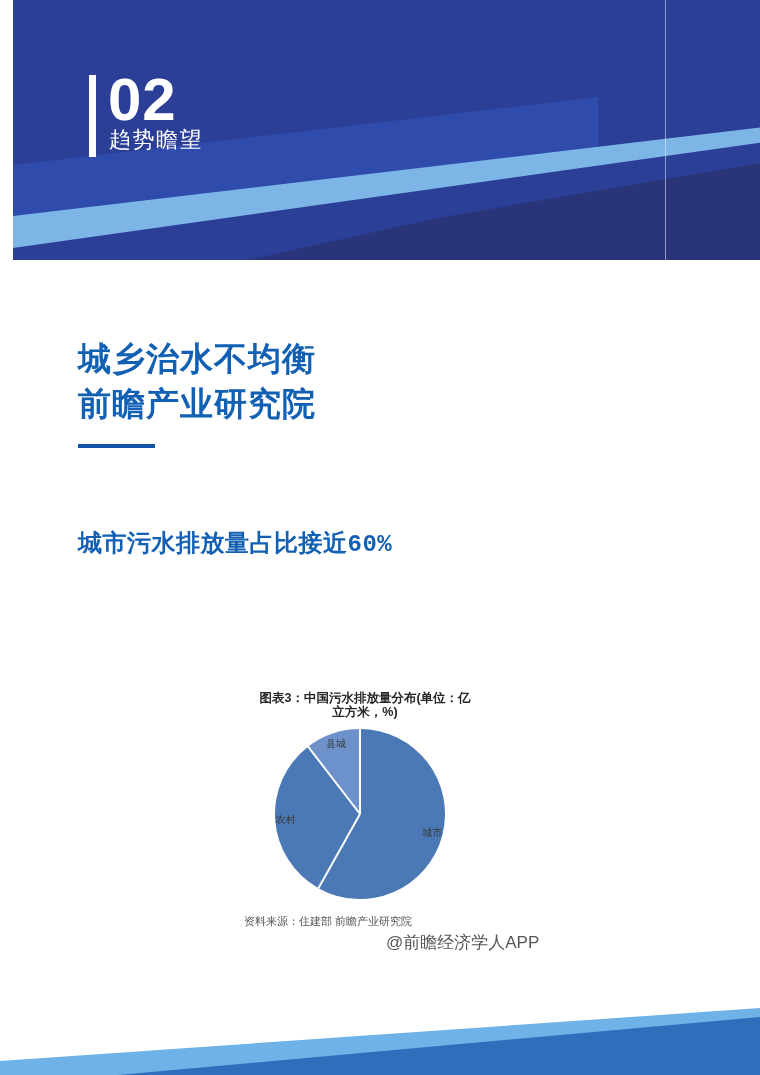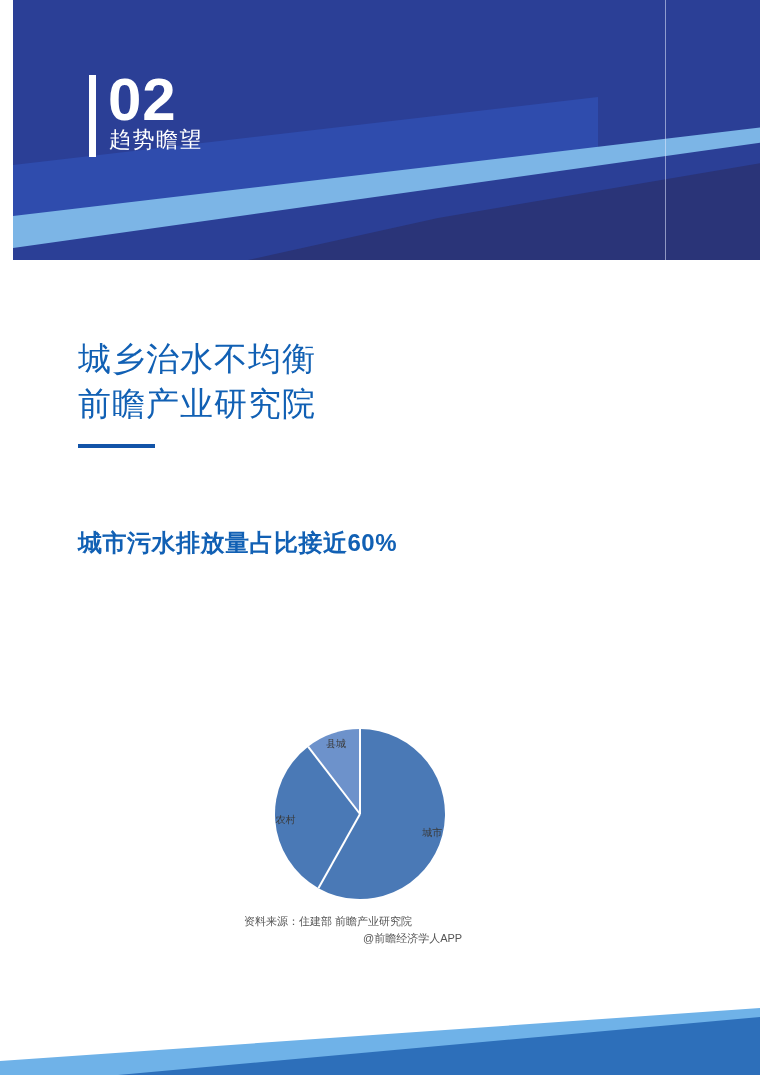--- a/index.html
+++ b/index.html
@@ -18,40 +18,41 @@
   .chapter-num{
     position:absolute;left:95px;top:70px;color:#ffffff;font-size:60px;font-weight:700;
     line-height:60px;letter-spacing:1px;
   }
   .chapter-name{
     position:absolute;left:96px;top:125px;color:#ffffff;font-size:22px;font-weight:400;
     letter-spacing:1.5px;
   }
   
   .doc-title{
-    position:absolute;left:78px;top:336px;color:#1160b4;font-size:33px;font-weight:400;
+    position:absolute;left:78px;top:336px;color:#1160b4;font-size:33px;font-weight:700;
     line-height:45px;letter-spacing:1px;
   }
   .title-underline{position:absolute;left:78px;top:444px;width:77px;height:4px;background:#1254a8;}
   .section-heading{
     position:absolute;left:78px;top:527px;color:#1160b4;font-size:24px;font-weight:700;
     letter-spacing:0.5px;
+    font-family:Liberation Mono, monospace;
   }
   .body-paragraph{
     position:absolute;left:78px;top:564px;width:606px;color:#2e2e2e;font-size:15.5px;
     line-height:28px;text-align:justify;text-justify:inter-ideograph;
   }
   
   .chart-title{
     position:absolute;left:250px;top:691px;width:230px;text-align:center;color:#262626;
     font-size:12.5px;font-weight:700;line-height:14px;
   }
   .pie-wrap{position:absolute;left:260px;top:714px;width:200px;height:200px;}
   .chart-source{position:absolute;left:244px;top:914px;color:#555555;font-size:11px;}
-  .chart-watermark{position:absolute;left:363px;top:931px;color:#555555;font-size:11px;}
+  .chart-watermark{position:absolute;left:386px;top:931px;color:#555555;font-size:17px;}
   
   .footer{position:absolute;left:0;top:1000px;width:760px;height:75px;}
   .ftr-layer{position:absolute;left:0;top:0;width:760px;height:75px;}
   .ftr-light{background:#6fb2e8;clip-path:polygon(0px 61px,760px 8px,760px 75px,0px 75px);}
   .ftr-medium{background:#2d6fba;clip-path:polygon(118px 75px,760px 17px,760px 75px);}
 </style>
 </head>
 <body>
 
 <div class="page">
@@ -67,20 +68,24 @@
   </div>
 
   <div class="doc-title">
     <div>城乡治水不均衡</div>
     <div>前瞻产业研究院</div>
   </div>
   <div class="title-underline"></div>
 
   <div class="section-heading">城市污水排放量占比接近60%</div>
 
+  <div class="chart-title">
+    <div>图表3：中国污水排放量分布(单位：亿</div>
+    <div>立方米，%)</div>
+  </div>
   <div class="pie-wrap">
     <svg id="pie-svg" width="200" height="200" viewBox="0 0 200 200">
         <path d="M 100 100 L 100 15 A 85 85 0 1 1 58.429047028553185 174.14078411404722 Z" fill="#4a79b6"></path>
         <path d="M 100 100 L 58.429047028553185 174.14078411404722 A 85 85 0 0 1 48.10122658488645 32.68345435179623 Z" fill="#4a79b6"></path>
         <path d="M 100 100 L 48.10122658488645 32.68345435179623 A 85 85 0 0 1 99.99999999999999 15 Z" fill="#6d92cb"></path>
         <line x1="100" y1="100" x2="100" y2="15" stroke="#ffffff" stroke-width="2"></line>
         <line x1="100" y1="100" x2="58.429047028553185" y2="174.14078411404722" stroke="#ffffff" stroke-width="2"></line>
         <line x1="100" y1="100" x2="48.10122658488645" y2="32.68345435179623" stroke="#ffffff" stroke-width="2"></line>
         <text x="172.37155163986415" y="122.40498646491125" text-anchor="middle" fill="#3a3a3a" font-size="10">城市</text>
         <text x="25.398566520972466" y="108.94666162655889" text-anchor="middle" fill="#3a3a3a" font-size="10">农村</text>

